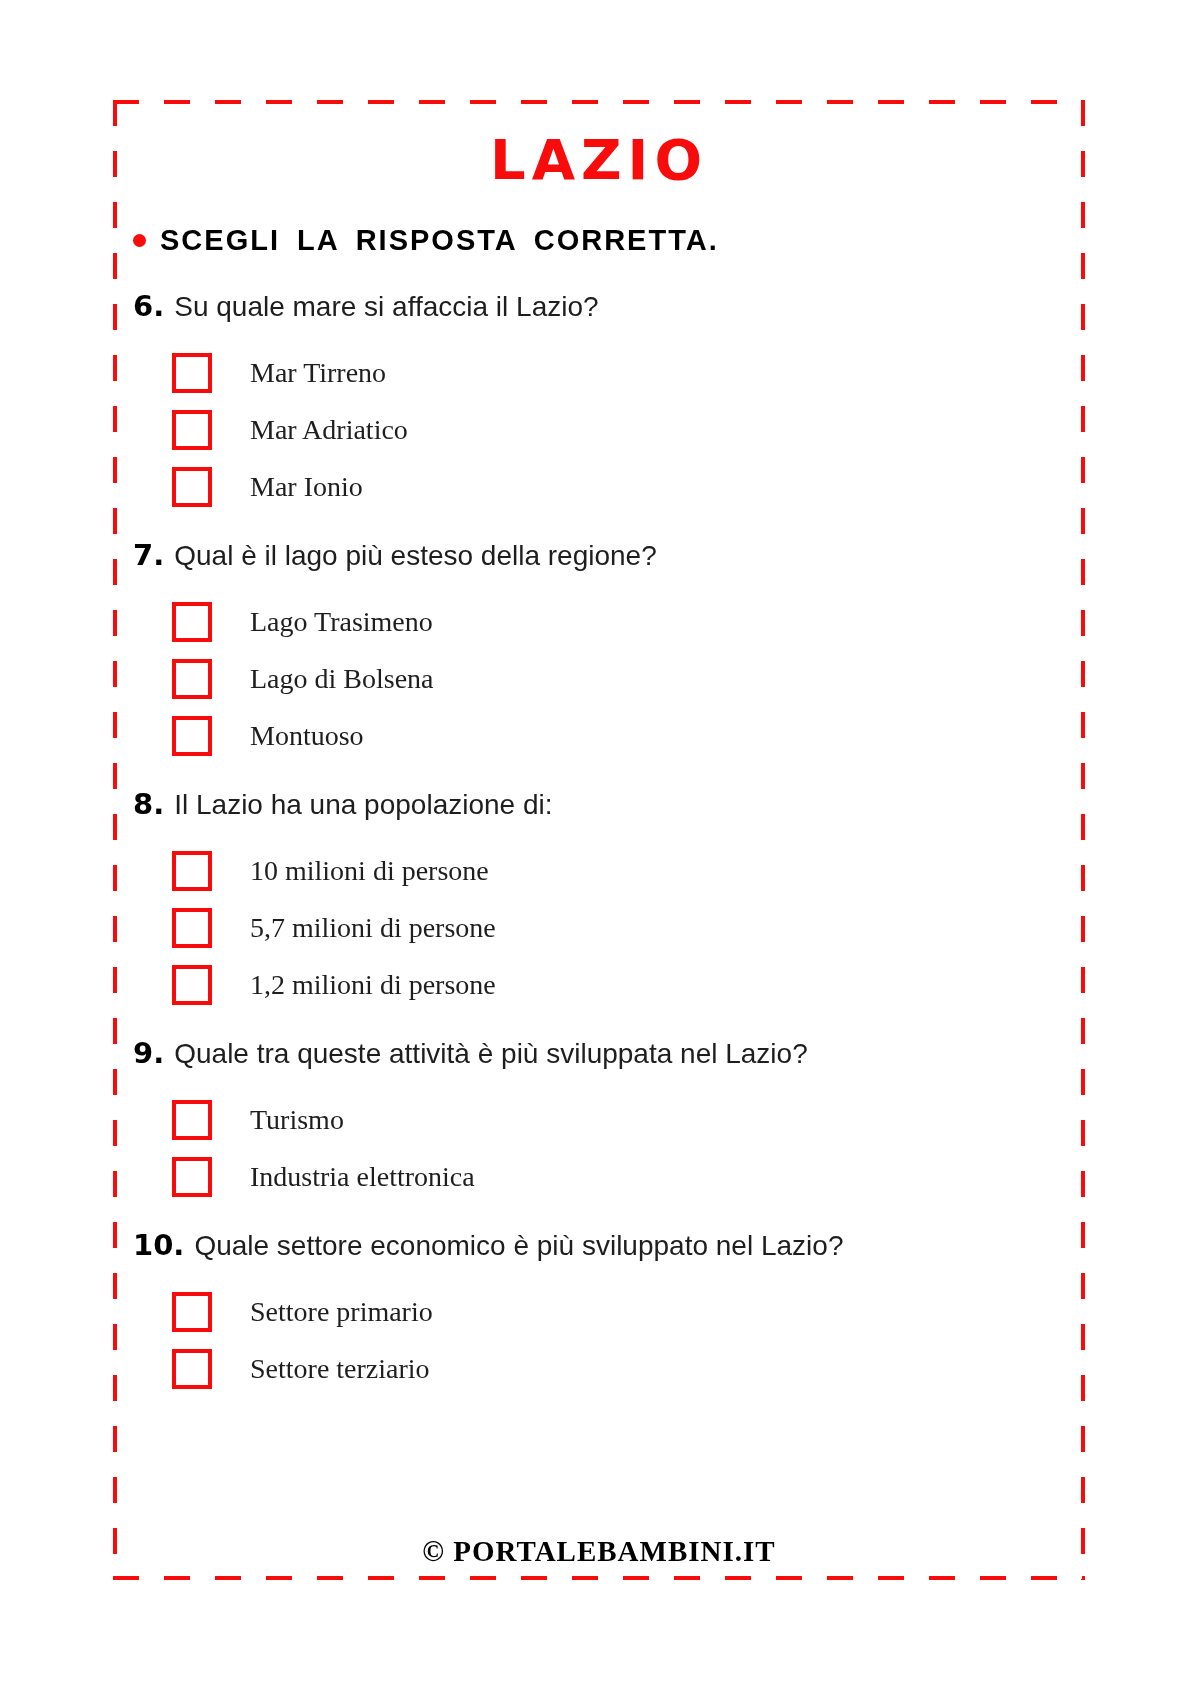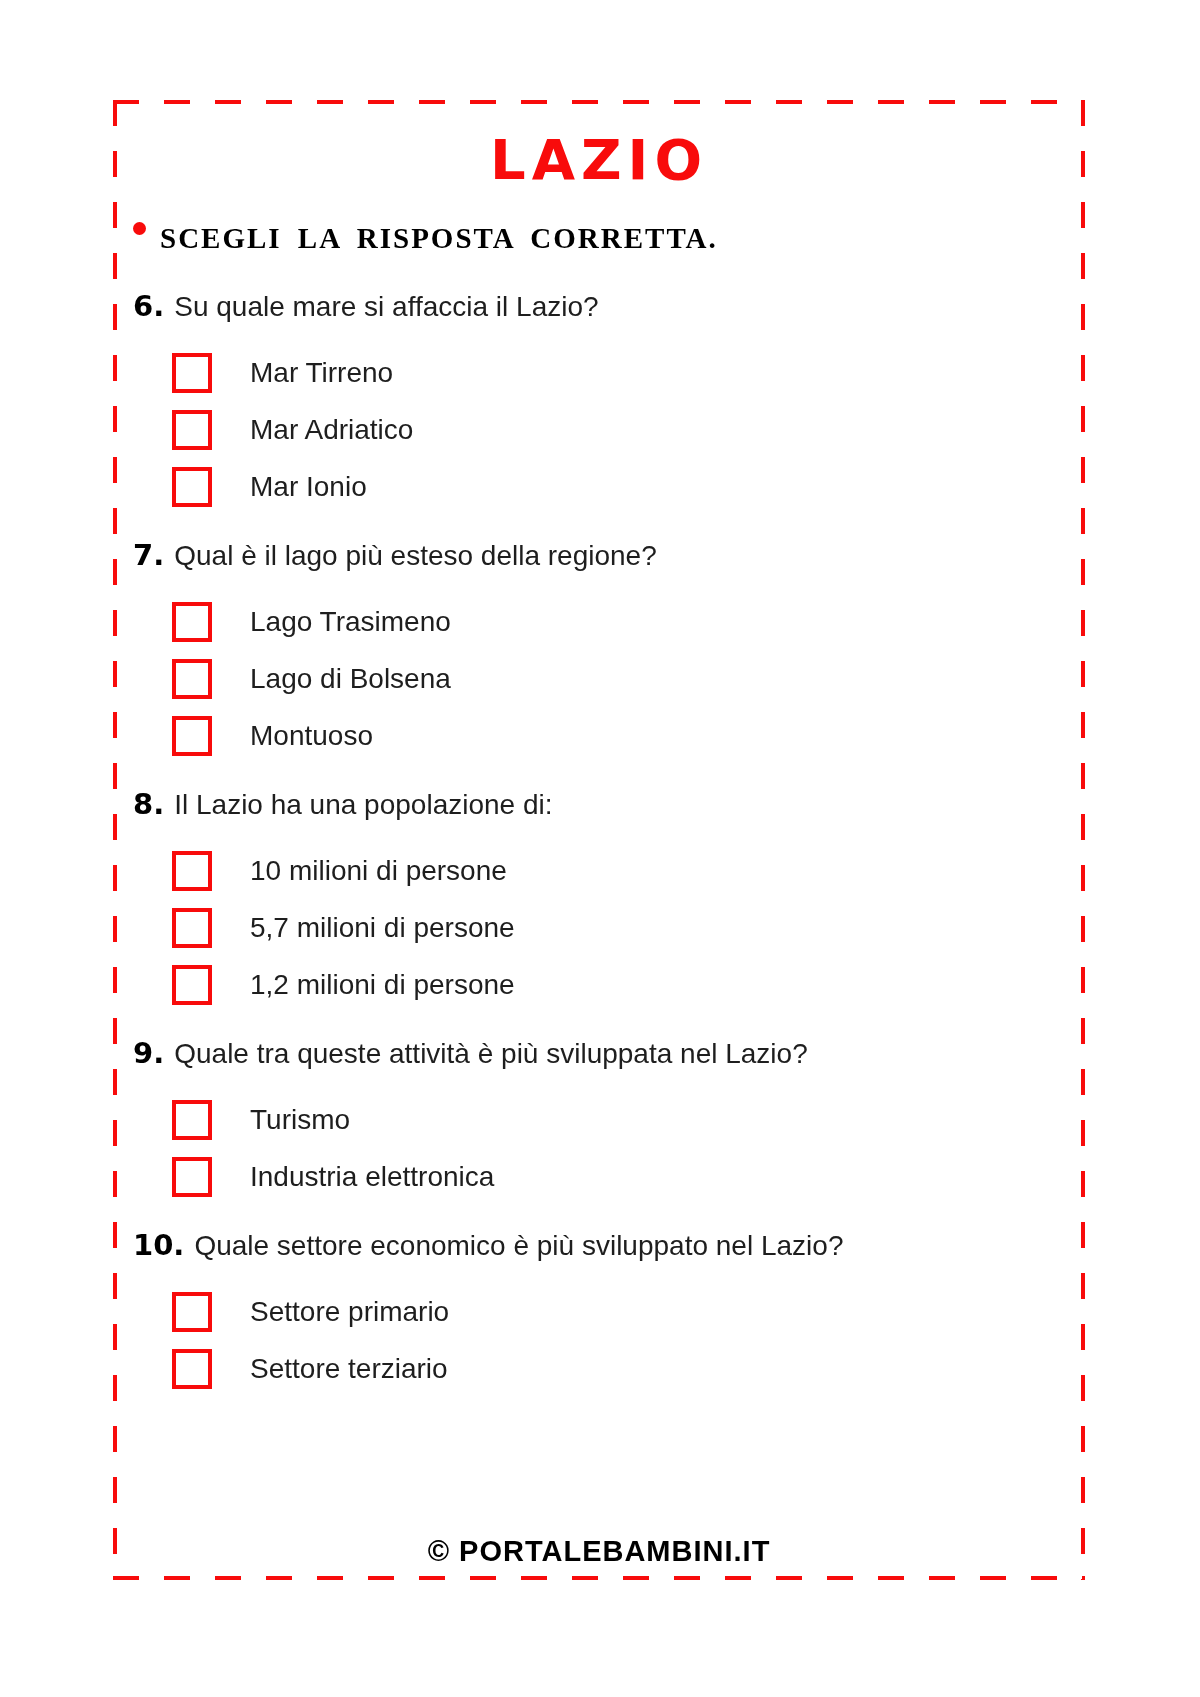--- a/index.html
+++ b/index.html
@@ -42,22 +42,22 @@
     text-align:center;
     font-family:"DejaVu Sans", sans-serif;
     font-weight:800;
     font-size:56px;
     letter-spacing:6px;
     color:var(--red);
   }
   .instruction{
     margin:22px 0 0 20px;
     height:36px;
-    display:flex;align-items:flex-start;
-    font-family:Liberation Serif, serif;
+    display:flex;align-items:center;
+    font-family:Liberation Sans, sans-serif;
     font-weight:800;
     font-size:29px;
     letter-spacing:2px;
     word-spacing:7px;
     color:#000;
   }
   .bullet{
     width:13px;height:13px;border-radius:50%;
     background:var(--red);
     margin-right:14px;
@@ -74,38 +74,39 @@
     font-family:"DejaVu Sans", sans-serif;
     font-weight:800;
     font-size:29px;
     color:#000;
     margin-right:10px;
   }
   .q-text{color:var(--ink);margin-top:30px;}
   .option-row{
     display:flex;align-items:center;
     margin:17px 0 17px 59px;
+    font-family:Liberation Serif, serif;
   }
   .checkbox{
     width:40px;height:40px;
     border:4px solid var(--red);
     background:#fff;
     flex:0 0 auto;
     cursor:pointer;
   }
   .option-label{
     margin-left:38px;
     font-size:28px;
     color:var(--ink);
   }
   .footer{
     position:absolute;
     left:0;right:0;bottom:12px;
     text-align:center;
-    font-family:Liberation Sans, sans-serif;
+    font-family:Liberation Serif, serif;
     font-weight:800;
     font-size:29px;
     letter-spacing:1px;
     color:#000;
   }
 </style>
 </head>
 <body>
 
 <div class="sheet">

